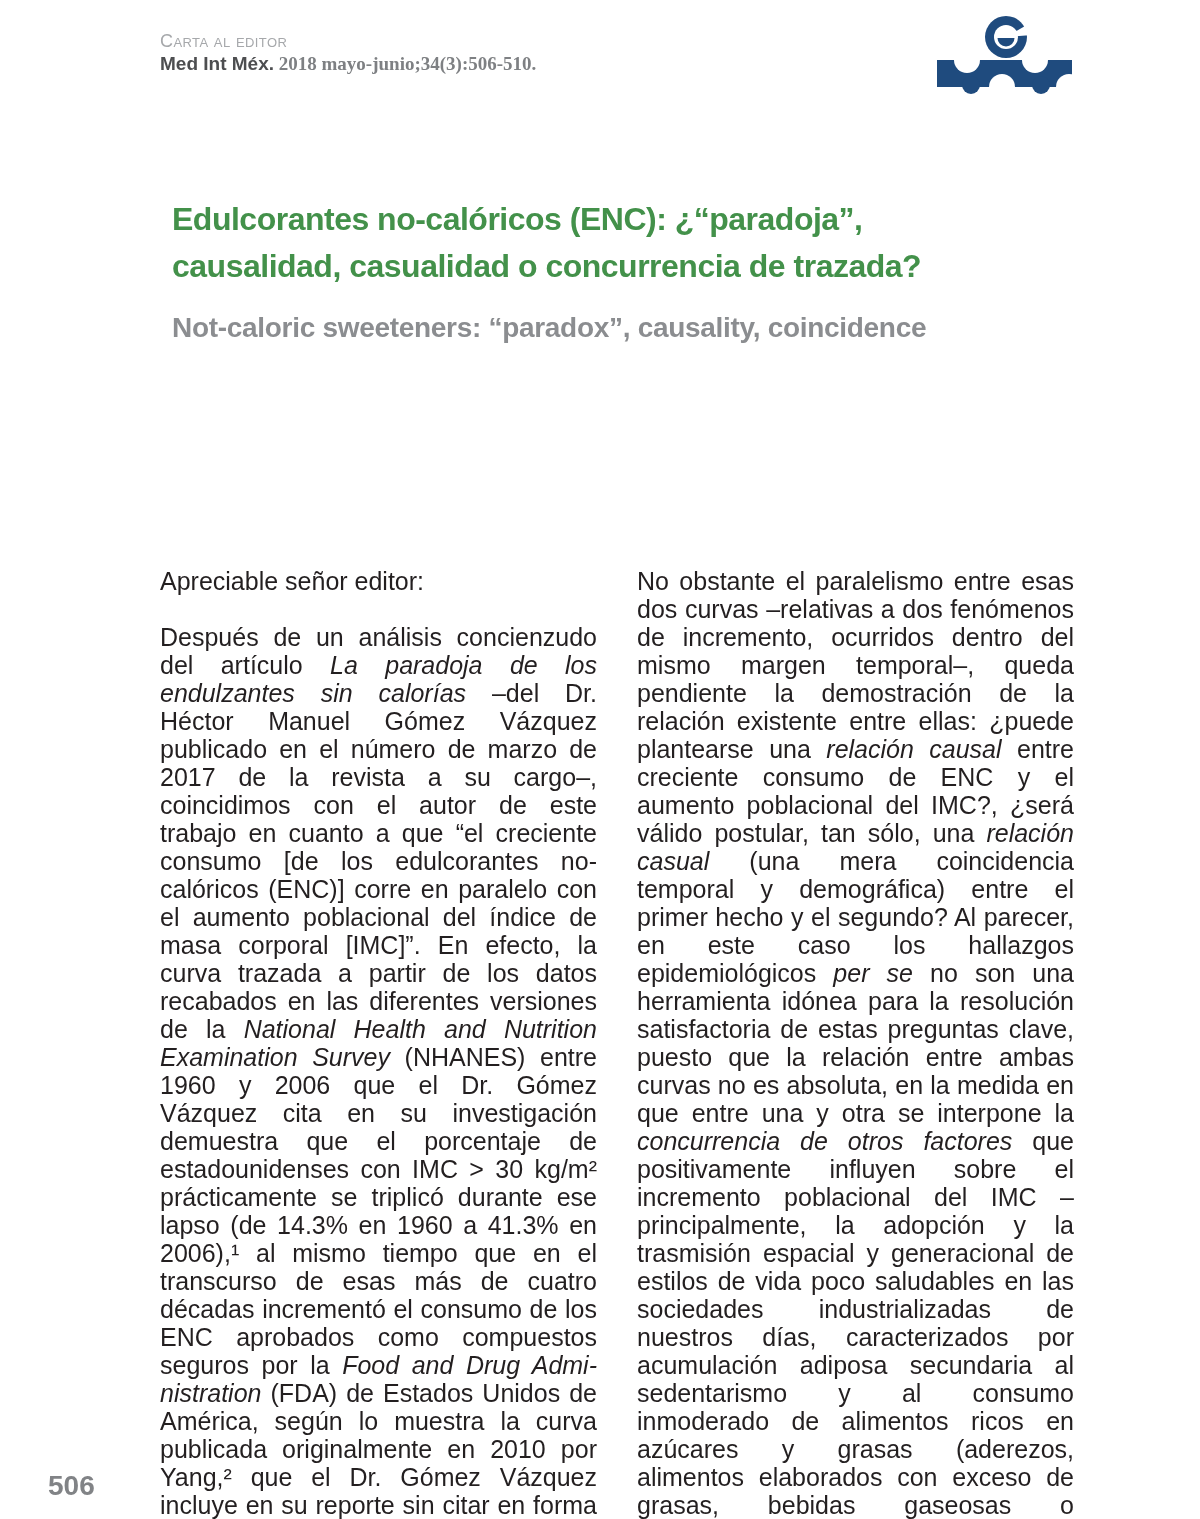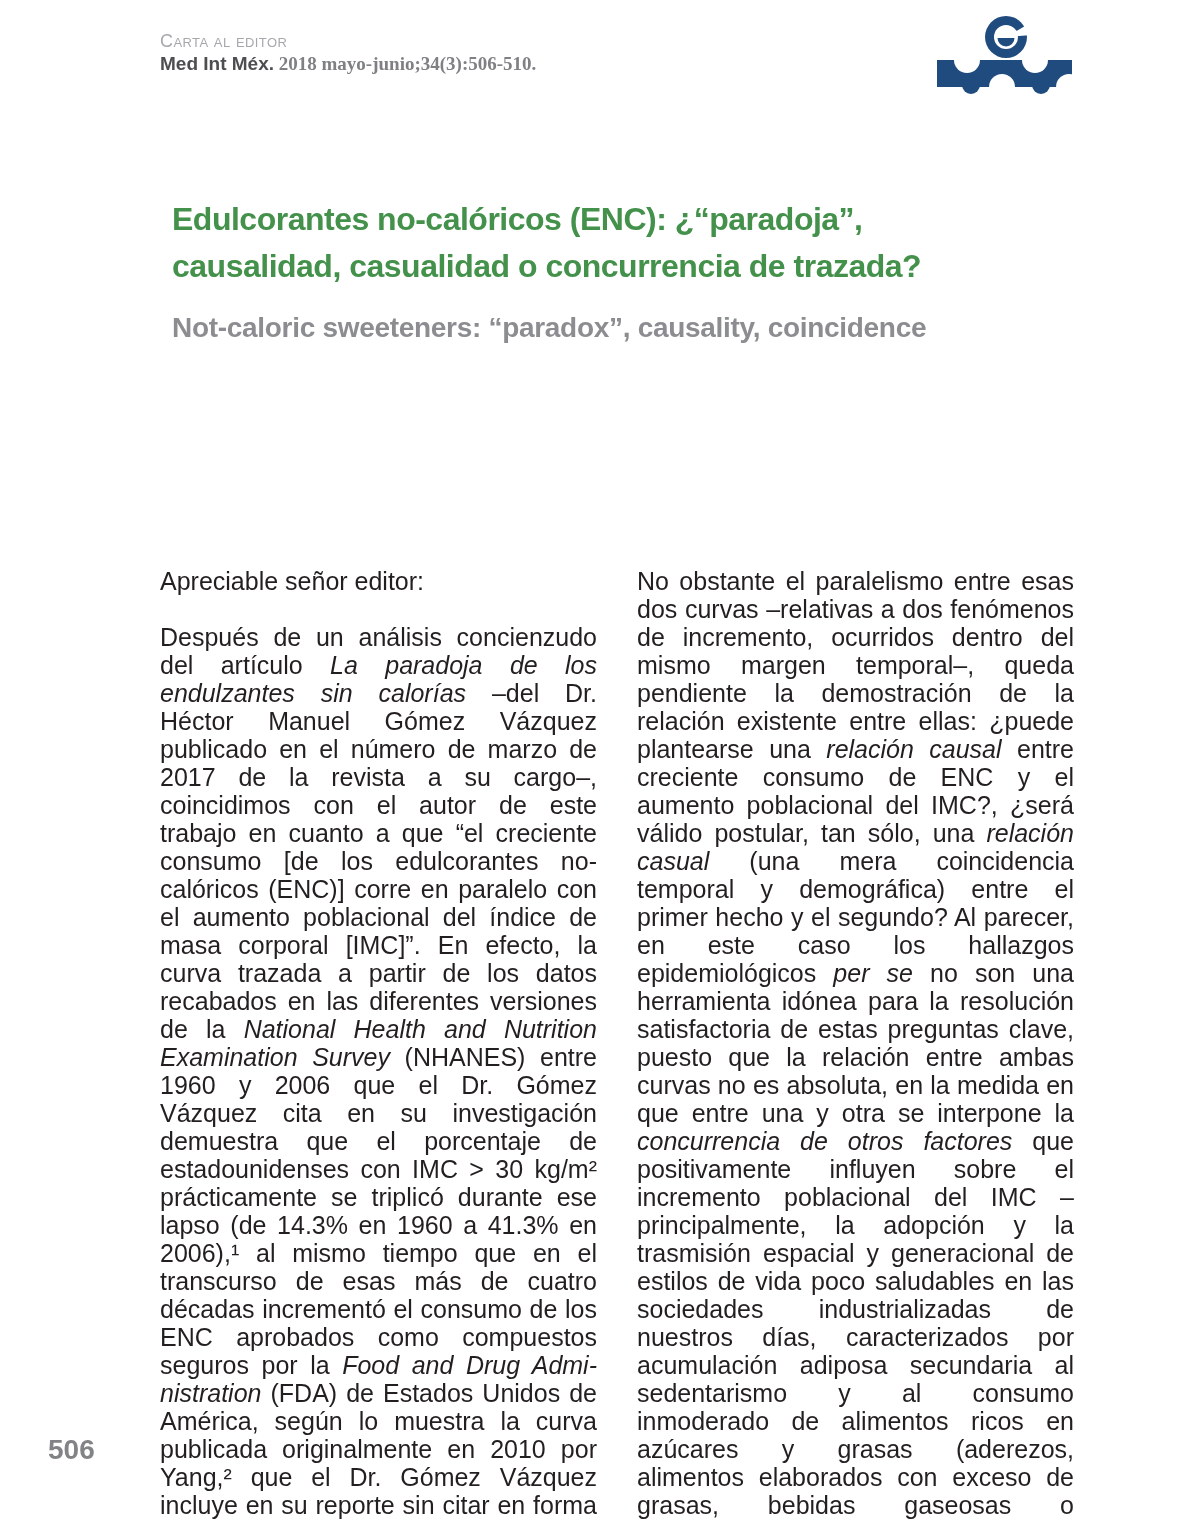--- a/index.html
+++ b/index.html
@@ -67,21 +67,21 @@
     -webkit-hyphens: manual;
     color: var(--body-ink, #231f20);
   }
   .col p.salutation { text-align: left; }
   .col p.para { margin-top: 28px; }
   .col.right p.para { margin-top: 0; }
   .col p i { font-style: italic; }
 
   
   .page-number {
-    position: absolute; left: 48px; top: 1434px;
+    position: absolute; left: 48px; top: 1470px;
     font-size: 28px; line-height: 32px;
     font-weight: 700;
     color: var(--page-number-gray, #818386);
   }
 </style>
 </head>
 <body>
 
 <div class="page">
 

